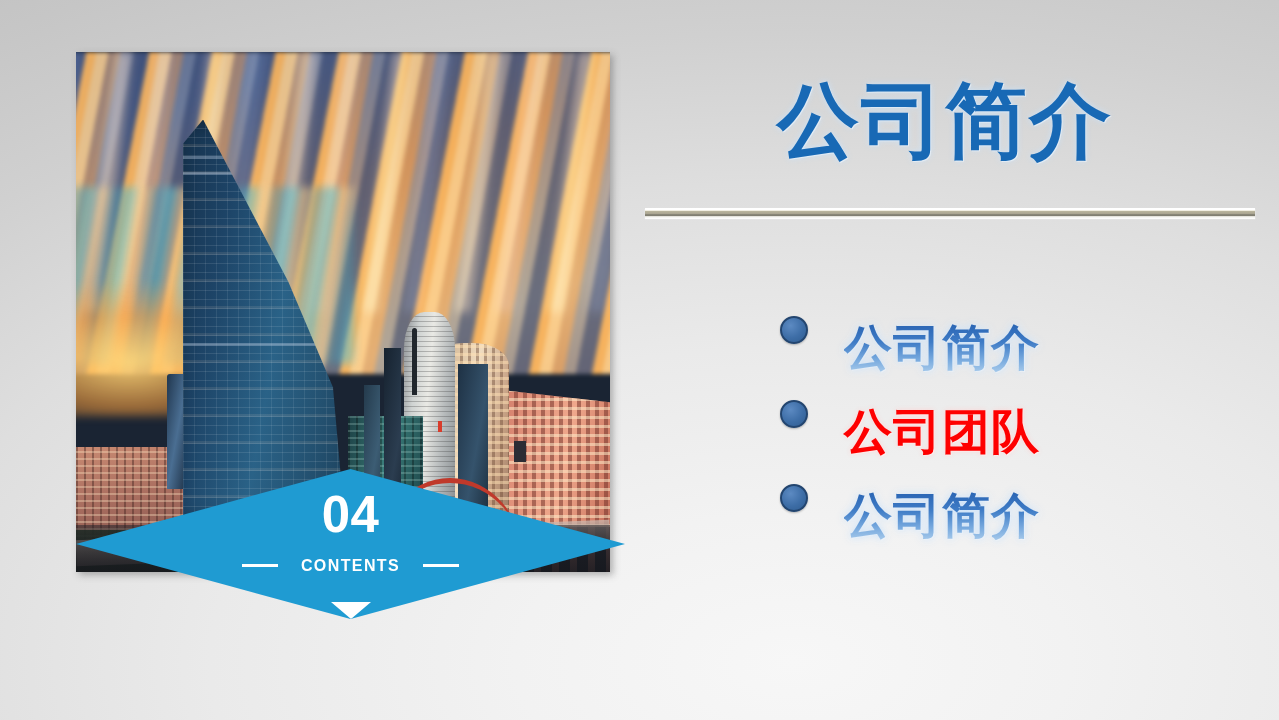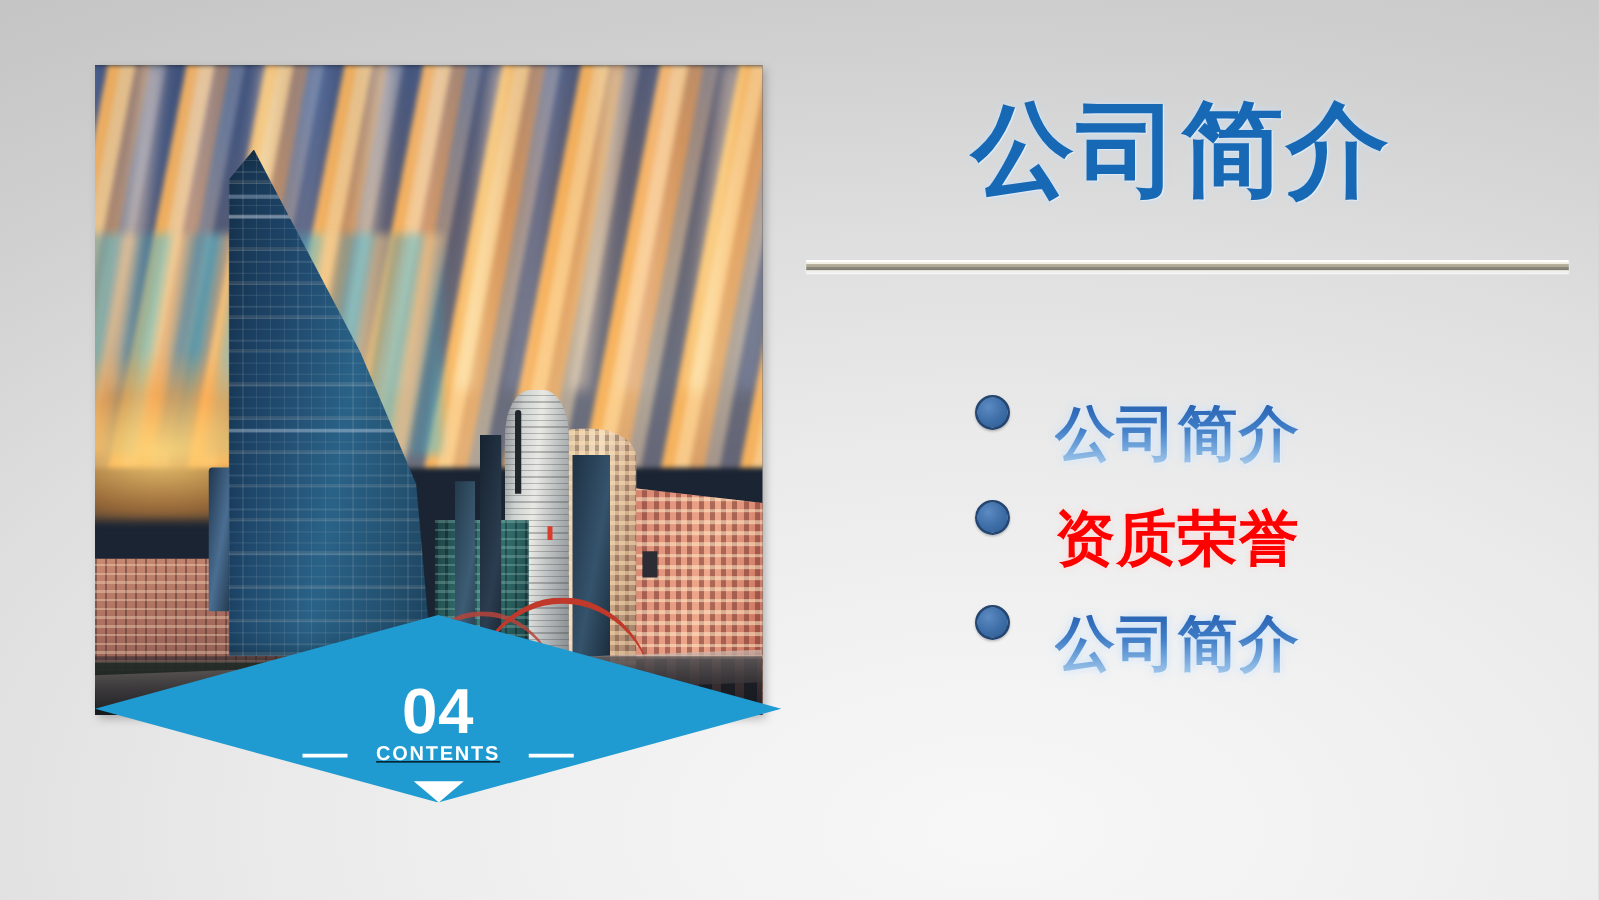--- a/index.html
+++ b/index.html
@@ -175,31 +175,31 @@
   .road{
     position:absolute;left:0;bottom:3%;width:100%;height:5%;
     background:linear-gradient(180deg, rgba(205,185,175,.75), rgba(120,105,100,.85));
     transform:rotate(-2.2deg);
   }
   .darkbase{position:absolute;left:0;bottom:0;width:100%;height:9%;
     background:linear-gradient(180deg, rgba(28,30,38,.5), rgba(22,24,30,.85));}
 
   
   .diamond{
-    position:absolute;left:76px;top:492px;width:549px;height:150px;
+    position:absolute;left:76px;top:469px;width:549px;height:150px;
     background:#1f9bd2;
     clip-path:polygon(50% 0%, 100% 50%, 50% 100%, 0% 50%);
-    display:flex;flex-direction:column;align-items:center;justify-content:flex-end;
+    display:flex;flex-direction:column;align-items:center;justify-content:space-between;
   }
   .num04{
     color:#ffffff;font-size:51px;font-weight:700;line-height:1;
     letter-spacing:.5px;margin-top:20px;
   }
   .contents-row{
-    display:flex;align-items:center;gap:23px;margin-top:1px;text-decoration:underline;
+    display:flex;align-items:center;gap:23px;margin-top:1px;
   }
   .dash{display:block;width:36px;height:3px;background:#ffffff;}
   .contents-label{
     color:#ffffff;font-size:16px;font-weight:700;letter-spacing:1.4px;
   }
   .caret{
     width:0;height:0;margin-top:12px;
     border-left:20px solid transparent;border-right:20px solid transparent;
     border-top:17px solid #ffffff;
   }
@@ -314,21 +314,21 @@
   <div class="title">公司简介</div>
   <div class="divider"></div>
 
   <div class="bullets">
     <div class="bullet-row">
       <span class="dot"></span>
       <span class="bullet-text tx-blue">公司简介</span>
     </div>
     <div class="bullet-row">
       <span class="dot"></span>
-      <span class="bullet-text tx-red">资质荣誉</span>
+      <span class="bullet-text tx-red">公司团队</span>
     </div>
     <div class="bullet-row">
       <span class="dot"></span>
       <span class="bullet-text tx-blue">公司简介</span>
     </div>
   </div>
 
 </div>
 
 </body></html>

